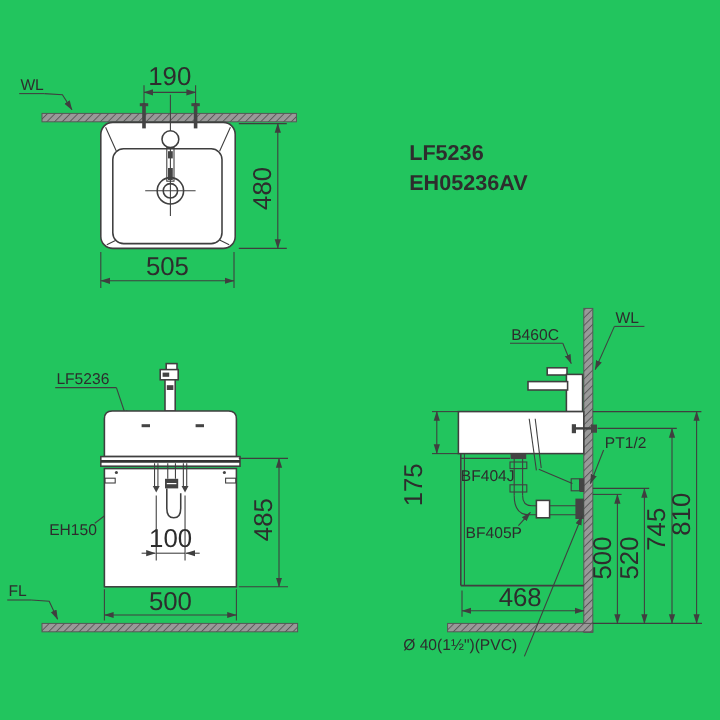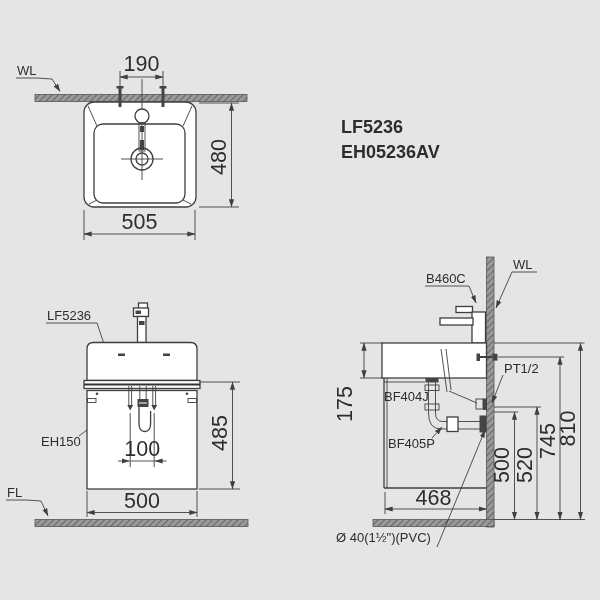--- a/index.html
+++ b/index.html
@@ -1,16 +1,16 @@
 <!DOCTYPE html>
 <html><head>
 <meta charset="utf-8">
 <style>
   html,body{margin:0;padding:0;background:#ffffff;}
-  .page{position:relative;width:600px;height:600px;background:#e5e5e5;overflow:hidden;
+  .page{position:relative;width:600px;height:600px;background:#22c55e;overflow:hidden;
         font-family:"Liberation Sans",sans-serif;}
   svg{display:block;}
   text{fill:#2d2d2d;}
   .dimtext{font-size:21.5px;}
   .lbltext{font-size:13px;}
   .codetext{font-size:18px;font-weight:bold;}
   .thin{stroke:#3f3f3f;stroke-width:0.9;fill:none;}
   .draw{stroke:#3f3f3f;stroke-width:1.3;fill:none;}
   .draww{stroke:#3f3f3f;stroke-width:1.3;fill:#ffffff;}
   .dark{fill:#444444;stroke:none;}

